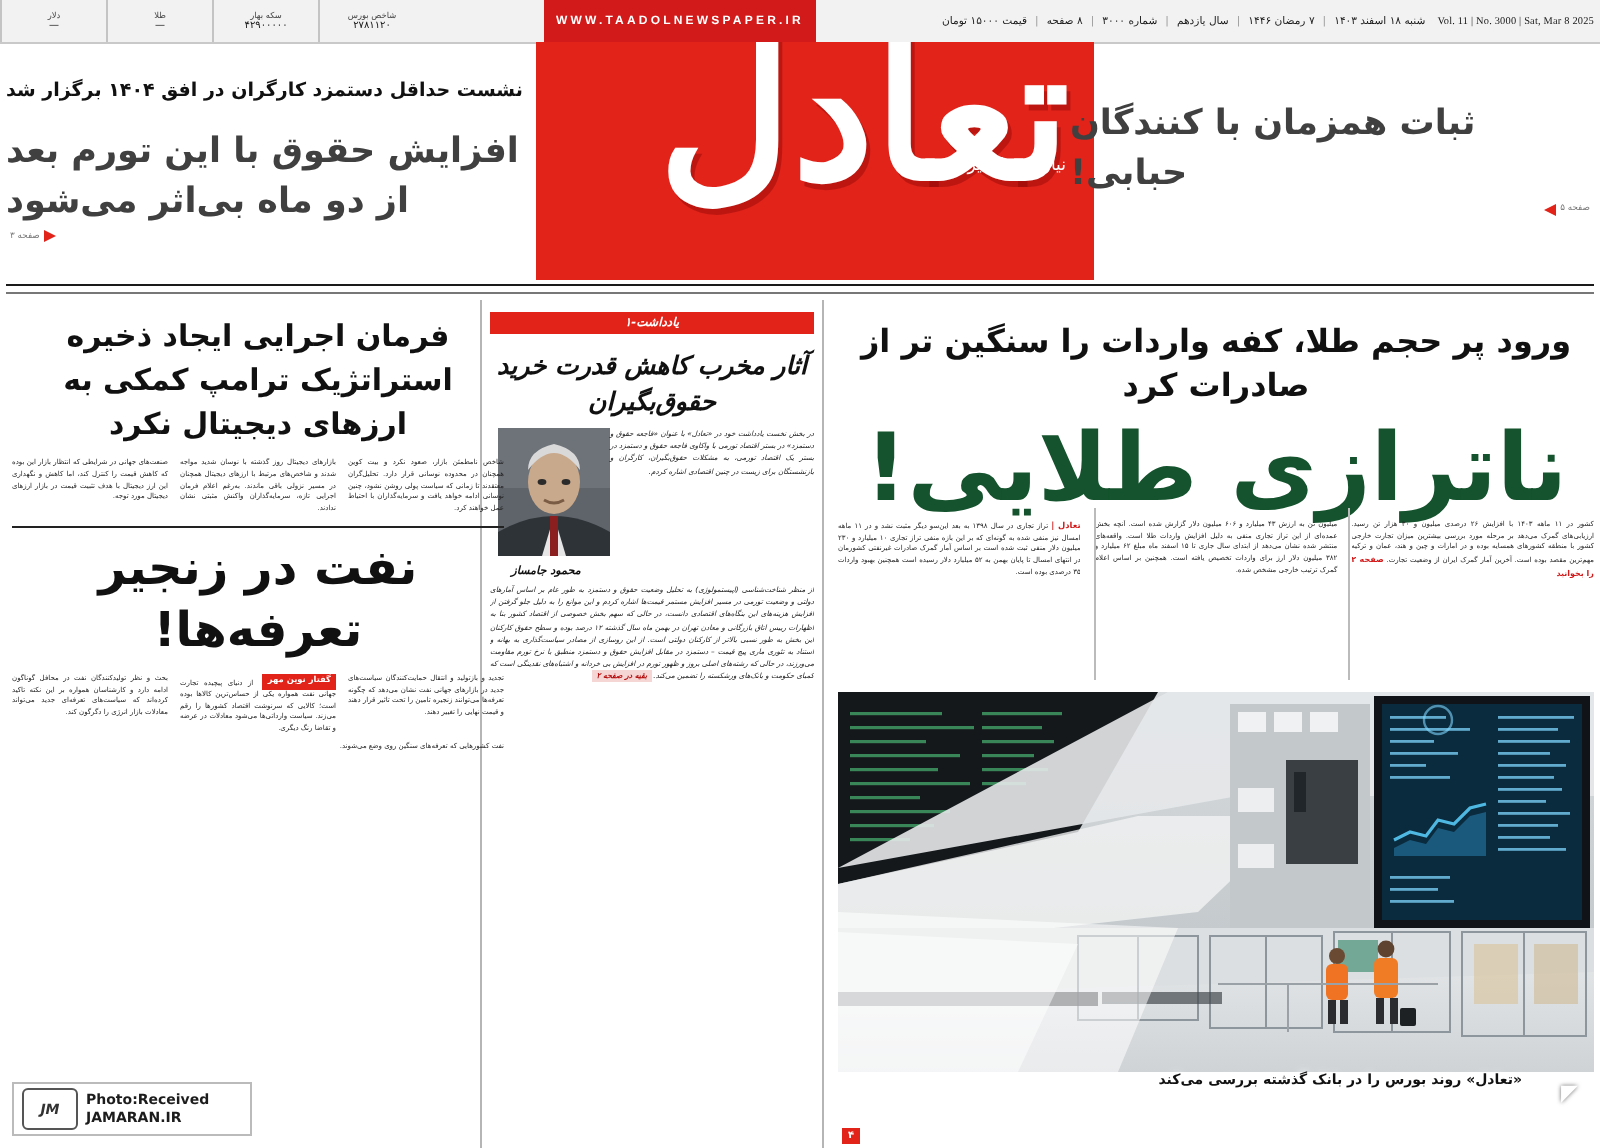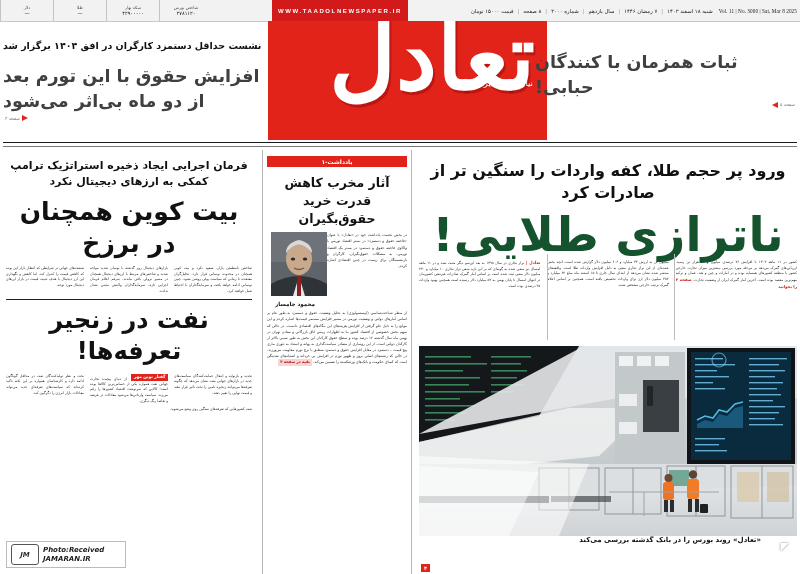--- a/index.html
+++ b/index.html
@@ -290,25 +290,26 @@
     font-size: 11px;
     color: #fff;
     font-weight: bold;
     text-shadow: 0 0 2px rgba(0,0,0,.6);
   }
 
   
   .col-mid {
     position: absolute;
     right: 388px; top: 0;
-    width: 150px; height: 424px;
+    width: 172px; height: 424px;
     border-right: .6px solid #b5b5b5;
     border-left: .6px solid #b5b5b5;
     padding: 0 4px;
     box-sizing: border-box;
+    font-style: italic;
   }
   .note-badge {
     width: 100%;
     background: #e2231a;
     color: #fff;
     font-size: 6px;
     font-weight: bold;
     text-align: center;
     padding: 2px 0;
     margin-top: 6px;
@@ -366,21 +367,21 @@
 
   
   .col-left {
     position: absolute;
     right: 545px; top: 0;
     width: 252px; height: 424px;
     padding: 0 3px;
     box-sizing: border-box;
   }
   .l-kicker {
-    font-size: 11px;
+    font-size: 15px;
     font-weight: bold;
     text-align: center;
     line-height: 1.45;
     padding-top: 8px;
     letter-spacing: -.3px;
   }
   .l-title {
     font-size: 25px;
     font-weight: bold;
     text-align: center;
@@ -441,21 +442,21 @@
   .pc-logo {
     width: 26px; height: 19px;
     border: .8px solid #555;
     border-radius: 3px;
     display: flex; align-items: center; justify-content: center;
     font-size: 7px; color: #333;
     font-weight: bold;
     font-style: italic;
   }
   .pc-lines { display: flex; flex-direction: column; line-height: 1.25; }
-  .pc-lines span { font-size: 7px; font-weight: bold; color: #1c1c1c; font-style: italic; }
+  .pc-lines span { font-size: 7px; font-weight: bold; color: #1c1c1c; }
 </style>
 </head>
 <body>
 
 <div class="page">
 
   <div class="topbar">
 
     <div class="tb-quotes">
       <div class="tb-q">
@@ -697,21 +698,20 @@
       <div class="note-body">در بخش نخست یادداشت خود در «تعادل» با عنوان «فاجعه حقوق و دستمزد» در بستر اقتصاد تورمی با واکاوی فاجعه حقوق و دستمزد در بستر یک اقتصاد تورمی، به مشکلات حقوق‌بگیران، کارگران و بازنشستگان برای زیست در چنین اقتصادی اشاره کردم.</div>
       <div class="note-body-2">
         <span>از منظر شناخت‌شناسی (اپیستمولوژی) به تحلیل وضعیت حقوق و دستمزد به طور عام بر اساس آمارهای دولتی و وضعیت تورمی در مسیر افزایش مستمر قیمت‌ها اشاره کردم و این موانع را به دلیل جلو گرفتن از افزایش هزینه‌های این بنگاه‌های اقتصادی دانست، در حالی که سهم بخش خصوصی از اقتصاد کشور بنا به اظهارات رییس اتاق بازرگانی و معادن تهران در بهمن ماه سال گذشته ۱۲ درصد بوده و سطح حقوق کارکنان این بخش به طور نسبی بالاتر از کارکنان دولتی است. از این روساز‌ی از مصادر سیاست‌گذاری به بهانه و استناد به تئوری ماری پیچ قیمت – دستمزد در مقابل افزایش حقوق و دستمزد منطبق با نرخ تورم مقاومت می‌ورزند، در حالی که رشته‌های اصلی بروز و ظهور تورم در افزایش بی خردانه و اشتباه‌های نقدینگی است که کمبای حکومت و بانک‌های ورشکسته را تضمین می‌کند.</span>
         <span class="mid-ref">بقیه در صفحه ۲</span>
       </div>
     </div>
 
     <div class="col-left">
 
       <div class="l-kicker">فرمان اجرایی ایجاد ذخیره استراتژیک ترامپ کمکی به ارزهای دیجیتال نکرد</div>
-      <div class="l-title">بیت کوین همچنان در برزخ</div>
 
       <div class="l-body">
         <div class="lb-col">صنعت‌های جهانی در شرایطی که انتظار بازار این بوده که کاهش قیمت را کنترل کند، اما کاهش و نگهداری این ارز دیجیتال با هدف تثبیت قیمت در بازار ارزهای دیجیتال مورد توجه.</div>
         <div class="lb-col">بازارهای دیجیتال روز گذشته با نوسان شدید مواجه شدند و شاخص‌های مرتبط با ارزهای دیجیتال همچنان در مسیر نزولی باقی ماندند. به‌رغم اعلام فرمان اجرایی تازه، سرمایه‌گذاران واکنش مثبتی نشان ندادند.</div>
         <div class="lb-col">شاخص نا‌مطمئن بازار، صعود نکرد و بیت کوین همچنان در محدوده نوسانی قرار دارد. تحلیل‌گران معتقدند تا زمانی که سیاست پولی روشن نشود، چنین نوسانی ادامه خواهد یافت و سرمایه‌گذاران با احتیاط عمل خواهند کرد.</div>
       </div>
 
       <div class="rule-left"></div>
 
       <div class="l-title2">نفت در زنجیر تعرفه‌ها!</div>

